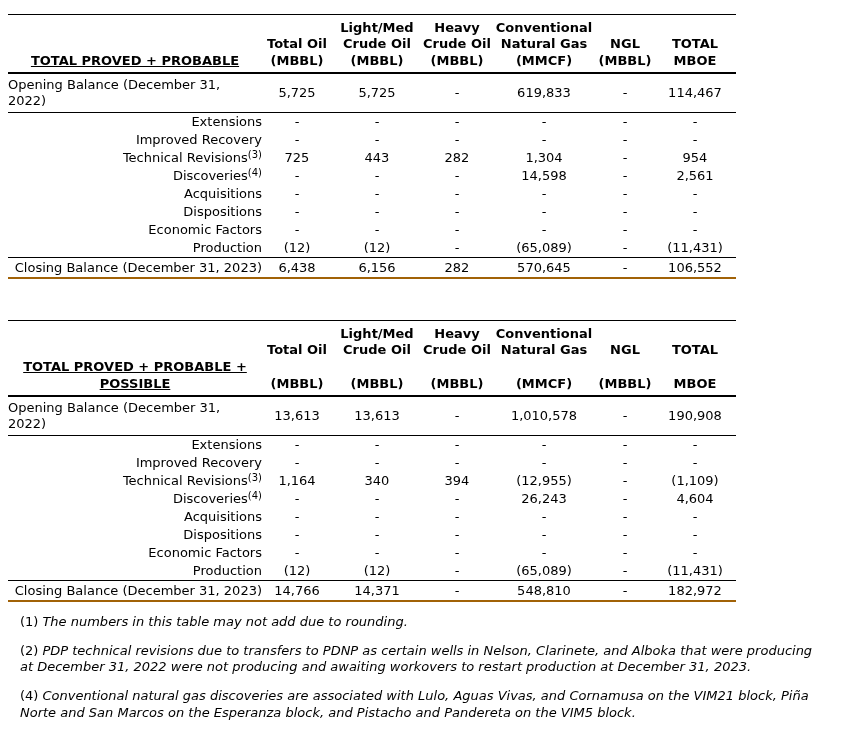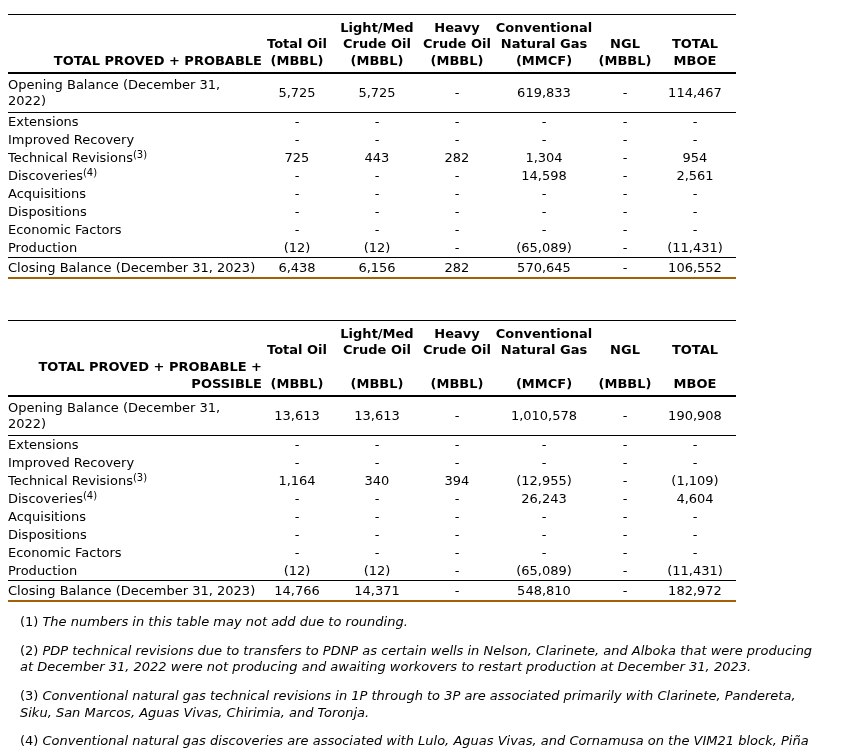--- a/index.html
+++ b/index.html
@@ -31,25 +31,25 @@
     padding-top: 5px;
   }
   th.stub-spacer { }
   tr.units-row th {
     vertical-align: bottom;
     border-bottom: 2px solid #000;
     padding-bottom: 3px;
     font-weight: bold;
     line-height: 17px;
   }
-  th.stub-label { text-align: right; white-space: pre-line; }
+  th.stub-label { text-align: center; white-space: pre-line; text-decoration: underline; }
   th.col-unit { text-align: center; }
 
   tbody td { text-align: center; line-height: 18px; vertical-align: middle; }
-  td.row-label { text-align: left; white-space: nowrap; }
+  td.row-label { text-align: right; white-space: nowrap; }
 
   tr.row-opening td { border-bottom: 1px solid #000; padding: 3px 0; text-align: center; }
   tr.row-opening td.row-label { text-align: left; white-space: pre-line; line-height: 16px; }
   tr.row-closing td { border-top: 1px solid #000; border-bottom: 2px solid #a16207; line-height: 19px; }
 
   sup.fn-ref { font-size: 10px; vertical-align: baseline; position: relative; top: -4px; line-height: 0; }
 
   .footnotes {
     margin-top: 12px;
     width: 828px;
@@ -317,16 +317,15 @@
           <td class="value-cell">548,810</td>
           <td class="value-cell">-</td>
           <td class="value-cell">182,972</td>
         </tr>
       </tbody>
     </table>
 
   <div class="footnotes">
       <p class="footnote"><span class="fn-num">(1)</span><span class="fn-text">The numbers in this table may not add due to rounding.</span></p>
       <p class="footnote"><span class="fn-num">(2)</span><span class="fn-text">PDP technical revisions due to transfers to PDNP as certain wells in Nelson, Clarinete, and Alboka that were producing at December 31, 2022 were not producing and awaiting workovers to restart production at December 31, 2023.</span></p>
-      <p class="footnote"><span class="fn-num">(3)</span><span class="fn-text">Conventional natural gas technical revisions in 1P through to 3P are associated primarily with Clarinete, Pandereta, Siku, San Marcos, Aguas Vivas, Chirimia, and Toronja.</span></p>
       <p class="footnote"><span class="fn-num">(4)</span><span class="fn-text">Conventional natural gas discoveries are associated with Lulo, Aguas Vivas, and Cornamusa on the VIM21 block, Piña Norte and San Marcos on the Esperanza block, and Pistacho and Pandereta on the VIM5 block.</span></p>
     </div>
 </div>
 
 </body></html>

